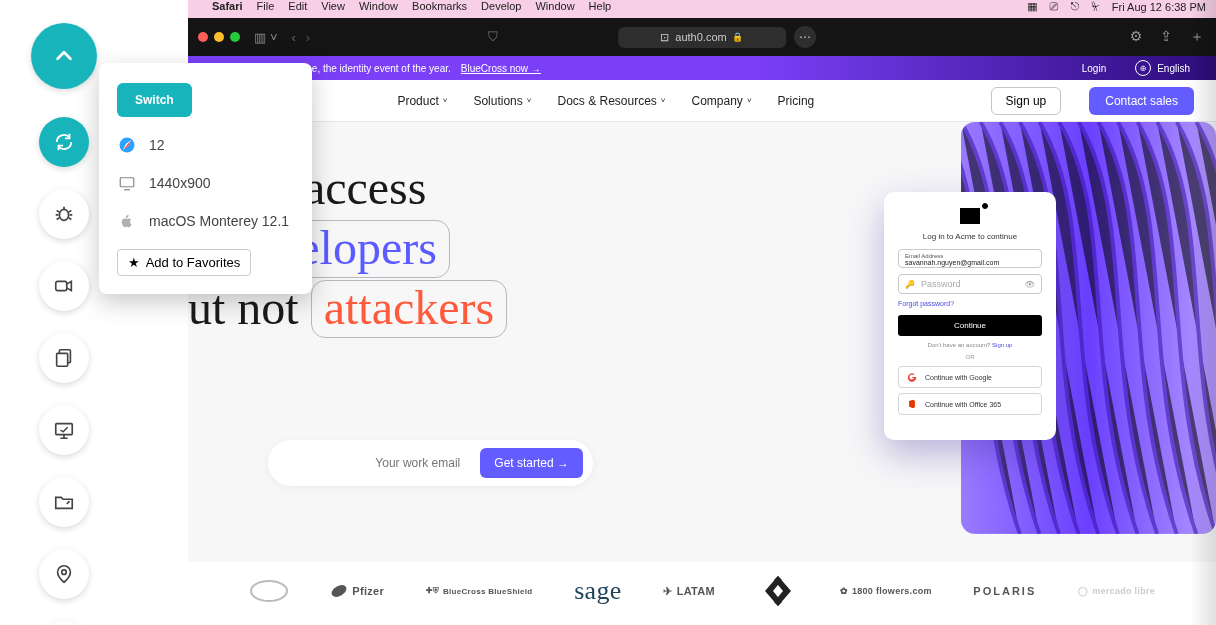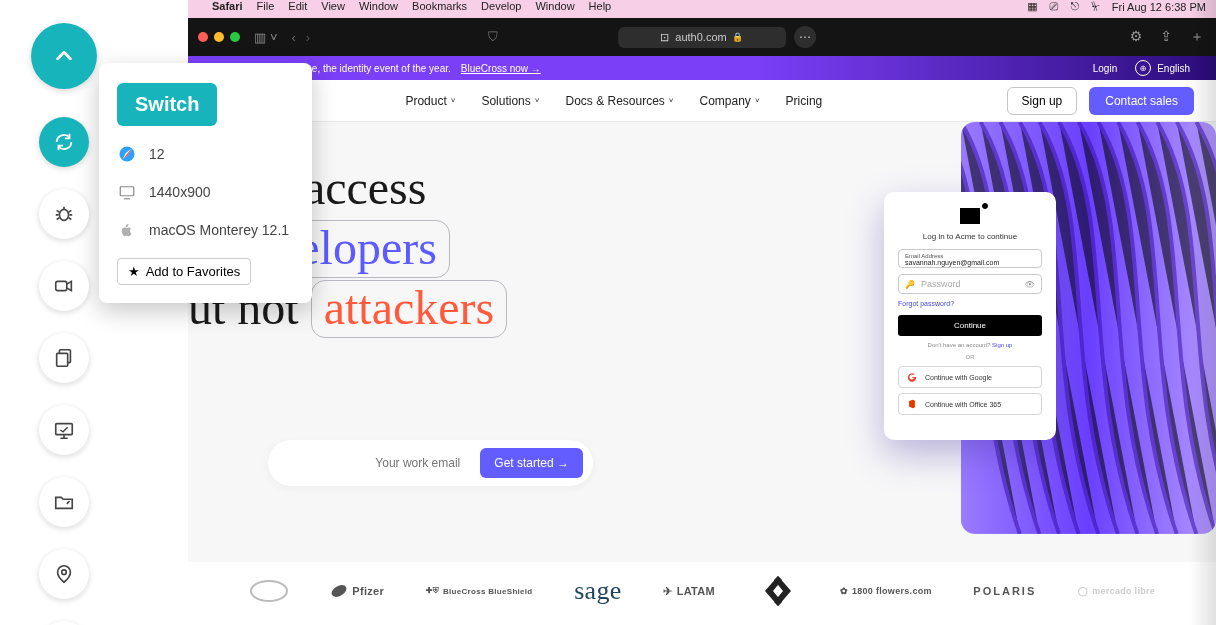--- a/index.html
+++ b/index.html
@@ -19,21 +19,21 @@
   .tool-btn.teal { background:#17b4bb; color:#fff; }
   .tool-btn.big { width:66px; height:66px; background:#17b4bb; color:#fff; margin-left:-8px; margin-bottom:6px;}
 
   
   .popover {
     position:absolute; left:99px; top:63px; width:213px; background:#fff; border-radius:8px;
     box-shadow: 0 8px 24px rgba(0,0,0,0.22); padding:20px 18px 18px; z-index:35; font-size:14px; color:#333;
   }
   .switch-btn {
     background:#17b4bb; color:#fff; padding:10px 18px; font-weight:600; border-radius:6px; border:none;
-    font-size:20px; display:inline-block;
+    font-size:12px; display:inline-block;
   }
   .popover .row { display:flex; align-items:center; gap:12px; margin-top:18px; color:#444;}
   .popover .icon-small { width:20px; height:20px; display:flex; align-items:center; justify-content:center; color:#888;}
   .fav-btn {
     margin-top:18px; border:1px solid #ccc; border-radius:4px; padding:5px 10px; font-size:13px;
     display:inline-flex; gap:6px; align-items:center; background:#fff;
   }
 
   
   .canvas {
@@ -65,34 +65,34 @@
   .safari-right { position:absolute; right:12px; display:flex; gap:18px; font-size:14px; color:#999;}
 
   
   .viewport { position:relative; height:calc(100% - 56px); overflow:hidden; }
   .announce {
     height:24px; background: linear-gradient(to right,#7b3ff8 55%,#2c0c7a 100%);
     color:#fff; font-size:10px; display:flex; align-items:center; justify-content:space-between;
     padding:0 26px;
   }
   .announce .left-an { display:flex; gap:10px;}
-  .announce .right-an { display:flex; gap:18px; align-items:center;}
+  .announce .right-an { display:flex; gap:29px; align-items:center;}
   .announce .globe { width:16px; height:16px; border:1.5px solid #fff; border-radius:50%; display:flex; align-items:center; justify-content:center; font-size:8px;}
 
   .nav-bar {
     height:42px; border-bottom:1px solid #e8e8e8; display:flex; align-items:center; padding:0 22px; justify-content:space-between;
     background:#fff; font-size:12px; color:#222;
   }
   .nav-bar .logo { font-size:22px; position:relative; }
   .nav-bar .logo .bit { width:4px; height:4px; background:#000; position:absolute; right:-4px; top:-1px; border-radius:1px;}
   .nav-links { display:flex; gap:26px; align-items:center;}
   .nav-links .nl { display:flex; gap:4px; align-items:center;}
   .nav-bar .actions { display:flex; gap:12px; align-items:center;}
   .btn-outline { border:1px solid #c4c4c4; border-radius:6px; padding:6px 14px; font-size:12px; background:transparent;}
-  .btn-primary { background:#635dff; color:#fff; border:none; border-radius:6px; padding:7px 16px; font-size:12px;}
+  .btn-primary { background:#635dff; color:#fff; border:none; border-radius:6px; padding:7px 16px; font-size:12px;margin-left:16px;}
 
   
   .hero { position:relative; height:440px; background:#f7f7f8; }
   .hero-text {
     position:absolute; left:0; top:36px; font-size:48px; line-height:60px; color:#1a1a1a;
     font-family: Georgia, 'Times New Roman', serif;
   }
   .hero-text .boxed { border:1px solid #b8b8c0; border-radius:14px; padding:0 12px 3px 12px;}
   .hero-text .dev { color:#5b5bff;}
   .hero-text .att { color:#ff5a3c;}

